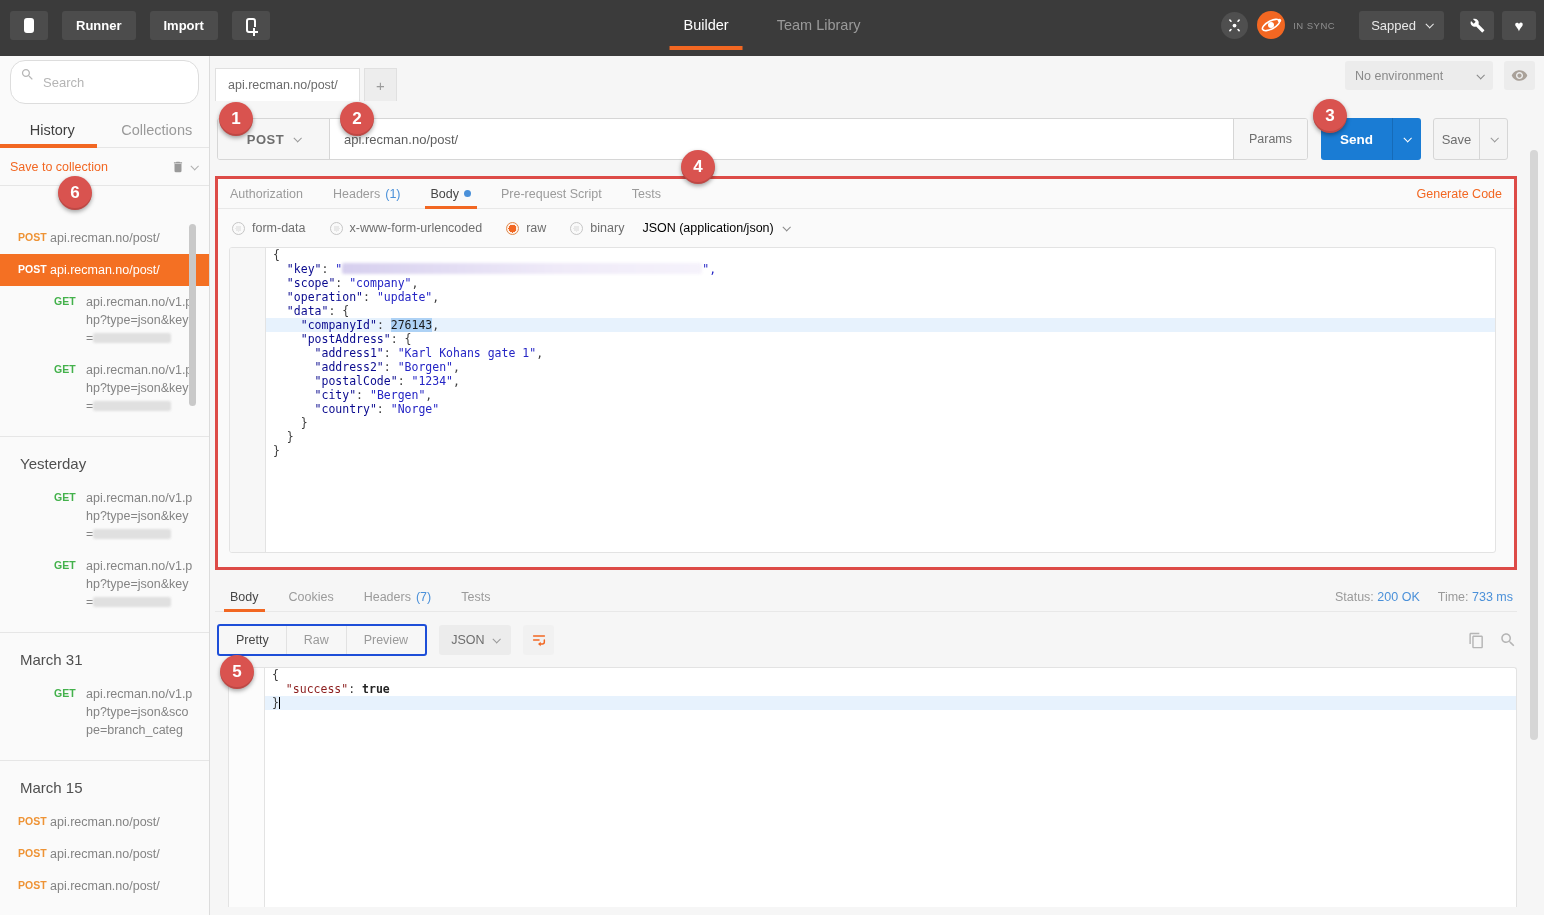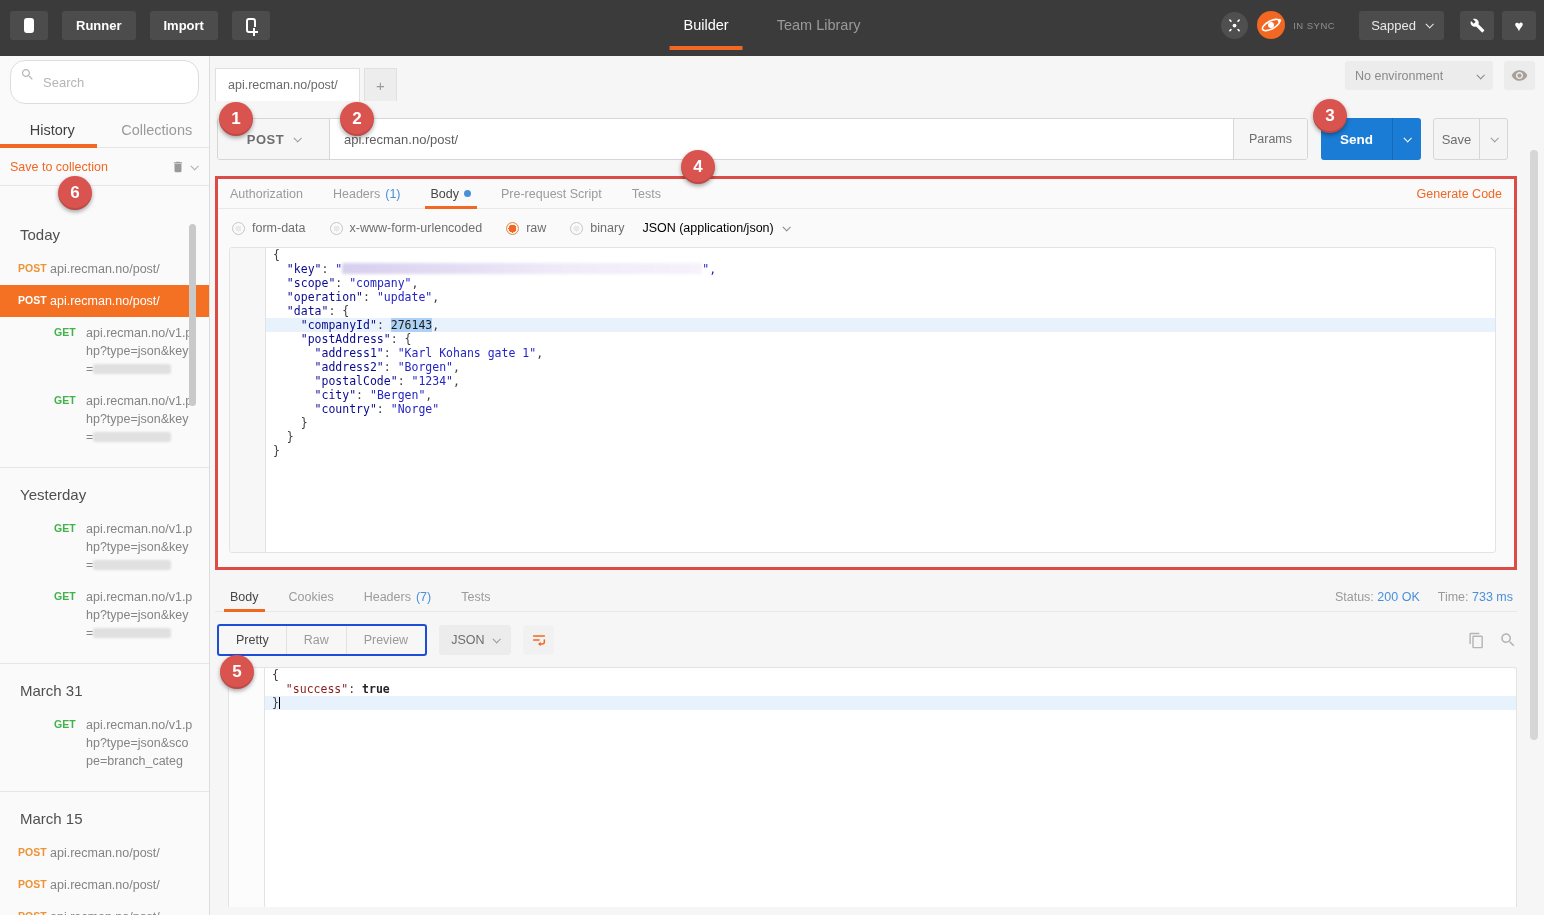--- a/index.html
+++ b/index.html
@@ -231,21 +231,20 @@
       <span class="sb-save-label">Save to collection</span>
       <span class="sb-save-icons">
         <svg width="14" height="14" viewBox="0 0 24 24">
             <path fill="#9a9a9a" d="M6 19c0 1.1.9 2 2 2h8c1.1 0 2-.9 2-2V7H6v12zM19 4h-3.5l-1-1h-5l-1 1H5v2h14V4z"></path>
           </svg>
         <span class="chev" style="color:#b0b0b0;"></span>
       </span>
     </div>
     <div class="hist" id="history-list">
         <div class="h-section">
-          <span class="h-title">Today</span>
           <div class="h-item">
             <span class="h-method m-POST">POST</span>
             <span class="h-url">api.recman.no/post/</span>
           </div>
           <div class="h-item sel">
             <span class="h-method m-POST">POST</span>
             <span class="h-url">api.recman.no/post/</span>
           </div>
           <div class="h-item">
             <span class="h-method m-GET">GET</span>

